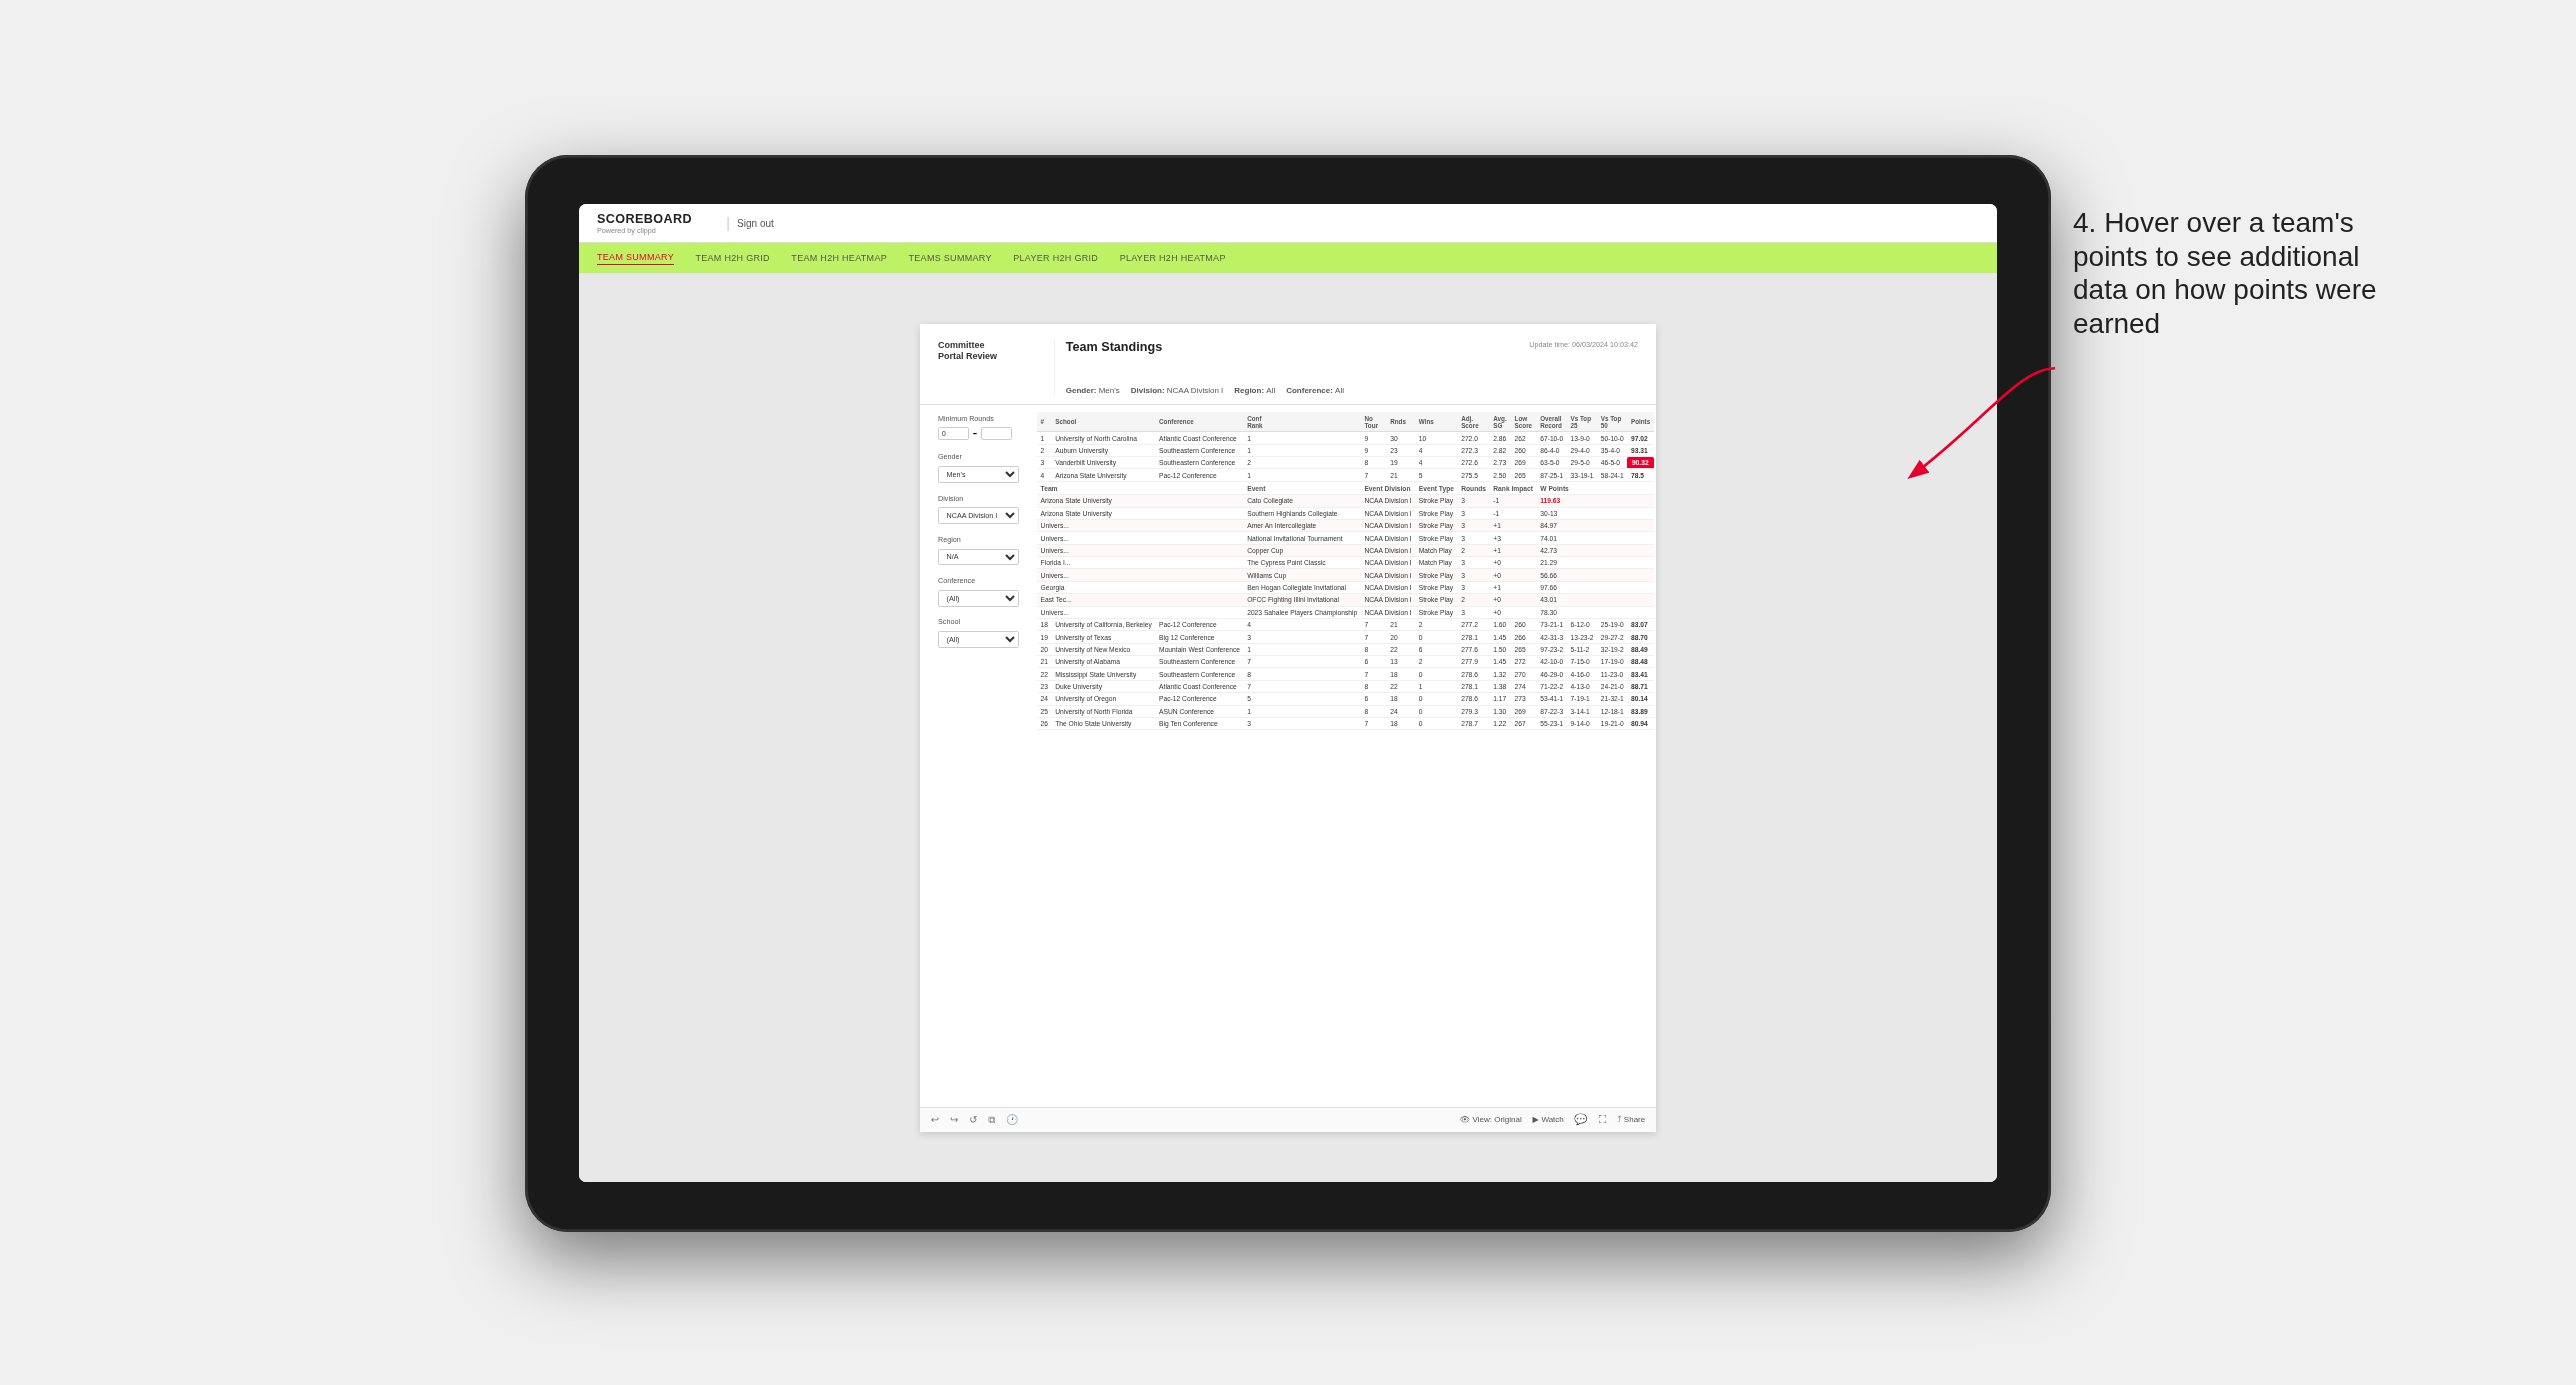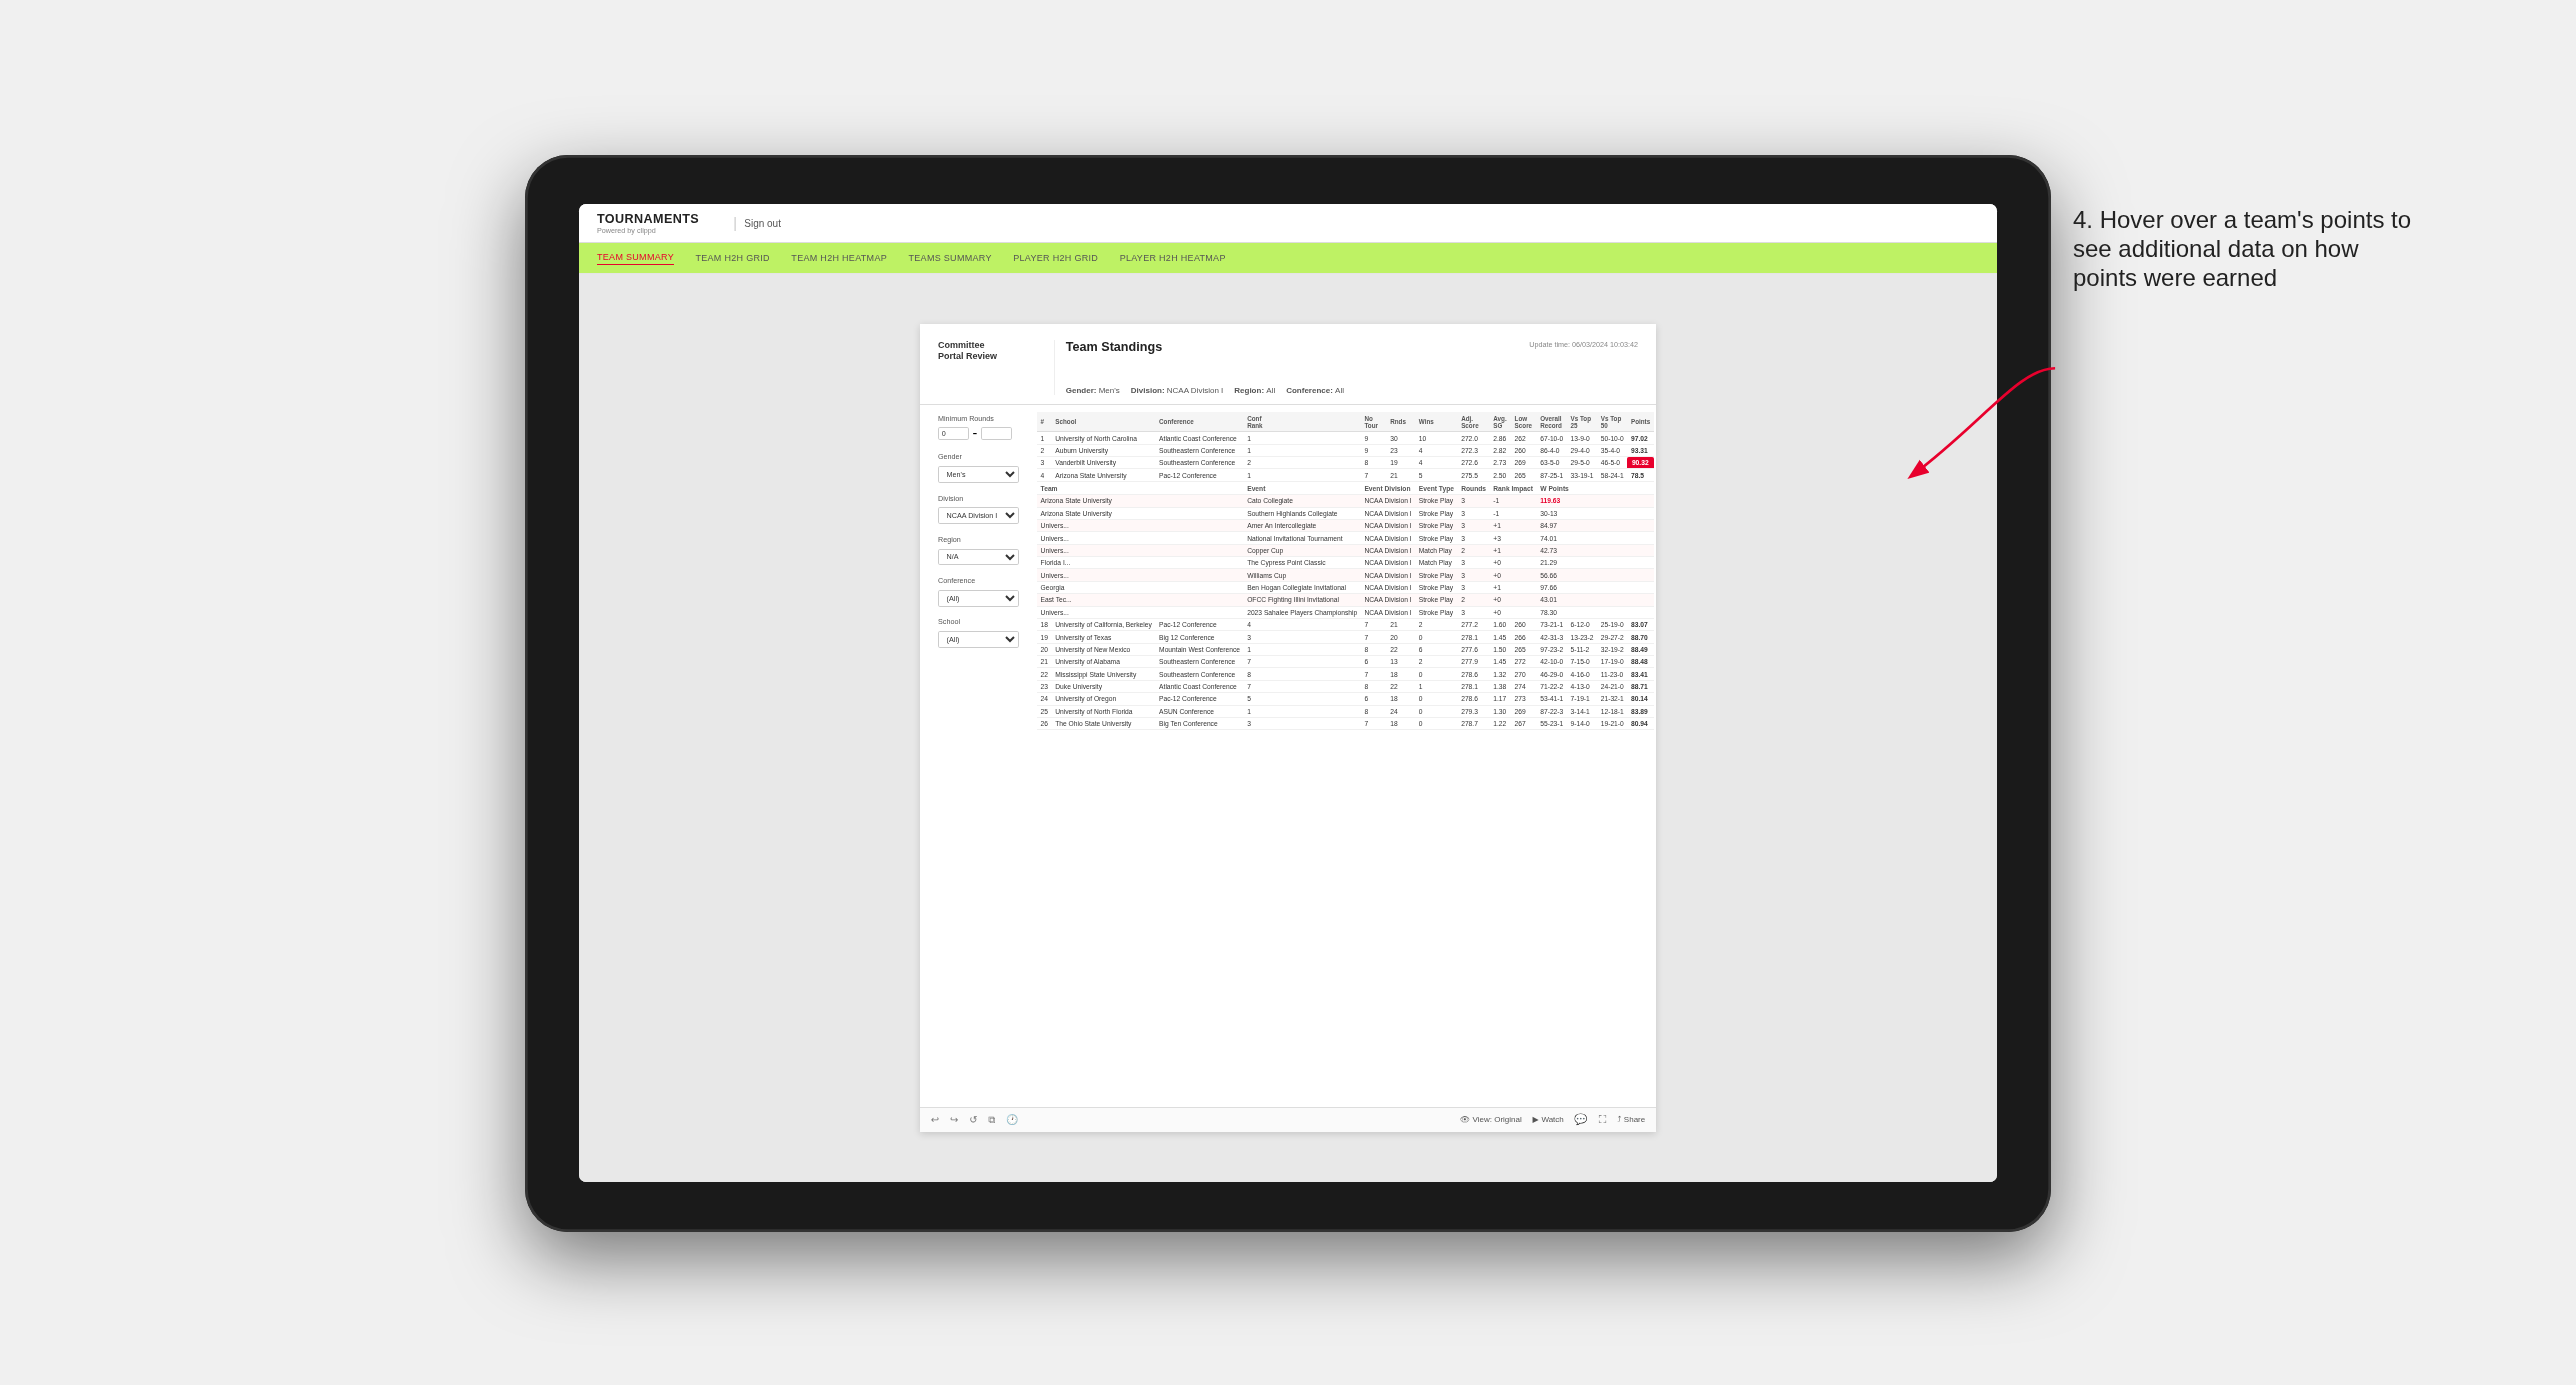--- a/index.html
+++ b/index.html
@@ -285,39 +285,39 @@
     .footer-spacer { flex: 1; }
 
     
     .content-wrapper {
       display: flex;
       flex: 1;
       overflow: hidden;
     }
 
     .annotation-text {
-      font-size: 24px;
+      font-size: 28px;
       font-weight: 400;
       color: #222;
       line-height: 1.2;
       max-width: 341px;
     }
 
     .rank-col { color: #999; }
     .school-col { color: #0066cc; }
   </style>
 </head>
 <body>
 
 <div class="tablet-outer">
   <div class="tablet-screen">
 
     <div class="nav-bar">
       <div class="logo-area">
-        <span class="logo-text">TOURNAMENTS</span>
+        <span class="logo-text">SCOREBOARD</span>
         <span class="logo-sub">Powered by clippd</span>
       </div>
       <span class="nav-divider">|</span>
       <span class="sign-out">Sign out</span>
     </div>
 
     <div class="sub-nav">
       <span class="sub-nav-item active">TEAM SUMMARY</span>
       <span class="sub-nav-item">TEAM H2H GRID</span>
       <span class="sub-nav-item">TEAM H2H HEATMAP</span>

